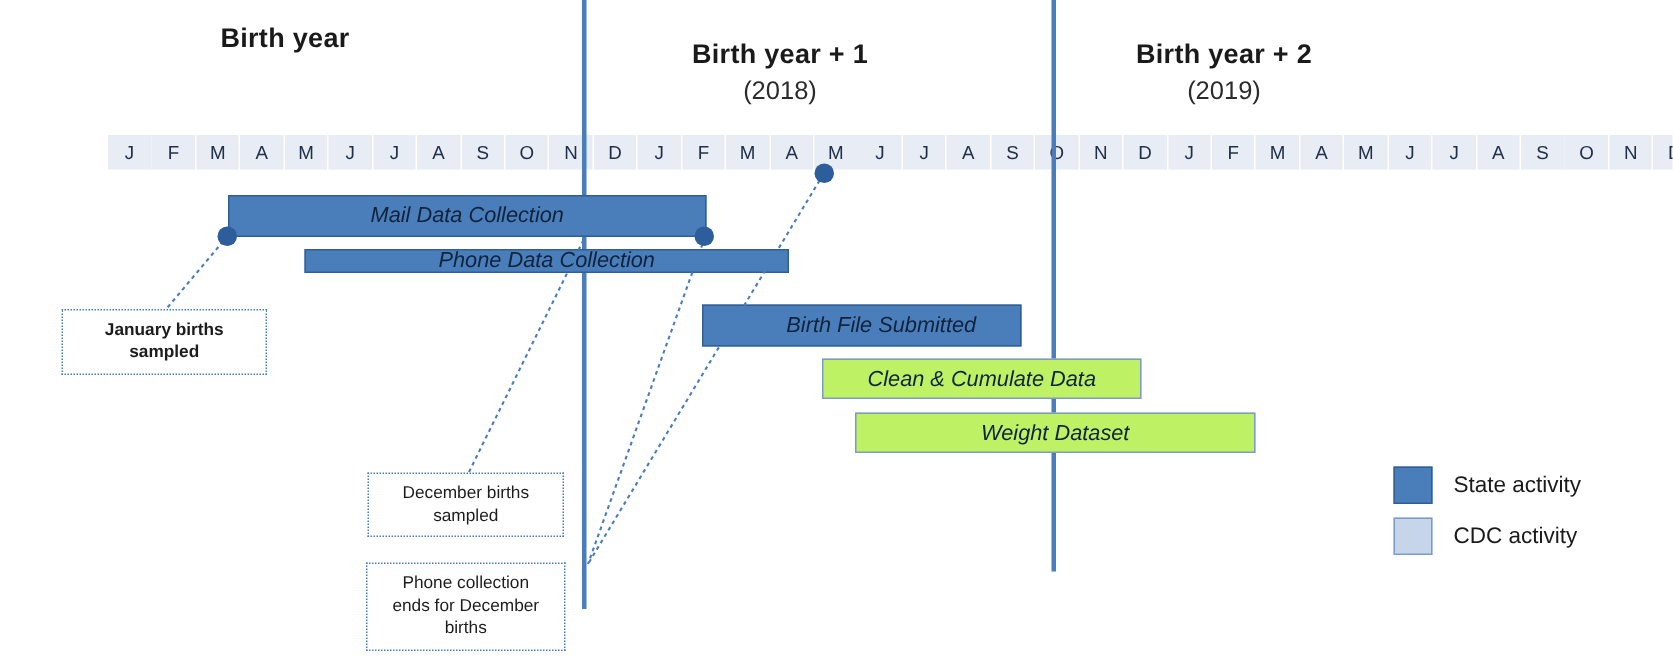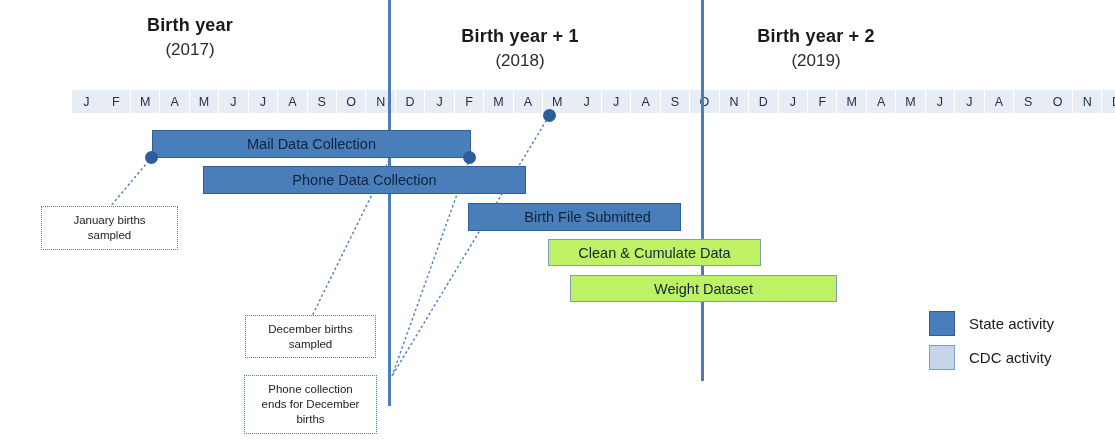--- a/index.html
+++ b/index.html
@@ -19,21 +19,21 @@
          font-size:12.5px;color:#21304a;font-family:"Liberation Sans",sans-serif;}
 
   
   .vdiv{position:absolute;width:3px;background:#4a7ebb;}
 
   
   .bar{position:absolute;display:flex;align-items:center;justify-content:center;
        box-sizing:border-box;font-size:14.5px;}
   .bar.state{background:#4a7ebb;border:1px solid #2f5f95;color:#10233c;}
   .bar.cdc{background:#bef264;border:1px solid #7d9bc4;color:#10233c;}
-  .bar span{position:relative;z-index:2;white-space:nowrap;}
+  .bar span{position:relative;z-index:2;white-space:nowrap;font-style:italic;}
 
   
   .dot{position:absolute;width:13px;height:13px;border-radius:50%;
        background:#2e5d9b;z-index:6;}
 
   
   .callout{position:absolute;box-sizing:border-box;border:1.4px dotted #4a7ebb;
            background:#ffffff;display:flex;align-items:center;justify-content:center;
            text-align:center;font-size:11.5px;color:#1c1c1c;line-height:15px;z-index:5;}
 
@@ -48,21 +48,20 @@
   svg#leaders{position:absolute;left:0;top:0;width:1115px;height:448px;
               pointer-events:none;z-index:4;}
 </style>
 </head>
 <body>
 
 <div id="stage">
 
   <div class="yr" style="left:40px;top:14px;width:300px;">
     <div class="yr-name">Birth year</div>
-    <div class="yr-num">(2017)</div>
   </div>
 
   <div class="yr" style="left:370px;top:25px;width:300px;">
     <div class="yr-name">Birth year + 1</div>
     <div class="yr-num">(2018)</div>
   </div>
 
   <div class="yr" style="left:666px;top:25px;width:300px;">
     <div class="yr-name">Birth year + 2</div>
     <div class="yr-num">(2019)</div>
@@ -118,41 +117,41 @@
 
     <line x1="470" y1="158" x2="392" y2="376" stroke="#4a7ebb" stroke-width="1.4" stroke-dasharray="2.5,2.5"></line>
 
     <line x1="549" y1="116" x2="392" y2="376" stroke="#4a7ebb" stroke-width="1.4" stroke-dasharray="2.5,2.5"></line>
   </svg>
 
   <div class="bar state" style="left:152px;top:130px;width:319px;height:28px;">
     <span>Mail Data Collection</span>
   </div>
 
-  <div class="bar state" style="left:203px;top:166px;width:323px;height:28px;">
+  <div class="bar state" style="left:203px;top:166px;width:323px;height:16px;">
     <span>Phone Data Collection</span>
   </div>
 
   <div class="bar state" style="left:468px;top:203px;width:213px;height:28px;padding-left:26px;">
     <span>Birth File Submitted</span>
   </div>
 
   <div class="bar cdc" style="left:548px;top:239px;width:213px;height:27px;">
     <span>Clean &amp; Cumulate Data</span>
   </div>
 
   <div class="bar cdc" style="left:570px;top:275px;width:267px;height:27px;">
     <span>Weight Dataset</span>
   </div>
 
   <div class="dot" style="left:145px;top:151px;"></div>
   <div class="dot" style="left:463px;top:151px;"></div>
   <div class="dot" style="left:543px;top:109px;"></div>
 
-  <div class="callout" style="left:41px;top:206px;width:137px;height:44px;">
+  <div class="callout" style="left:41px;top:206px;width:137px;height:44px;font-weight:bold;">
     <div>
       <div>January births</div>
       <div>sampled</div>
     </div>
   </div>
 
   <div class="callout" style="left:245px;top:315px;width:131px;height:43px;">
     <div>
       <div>December births</div>
       <div>sampled</div>

